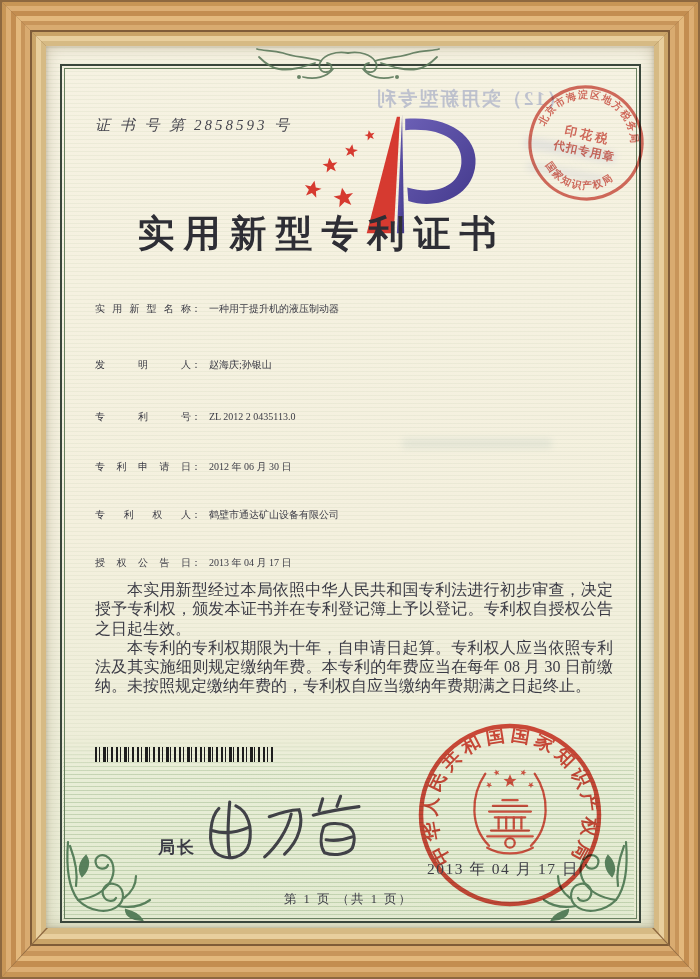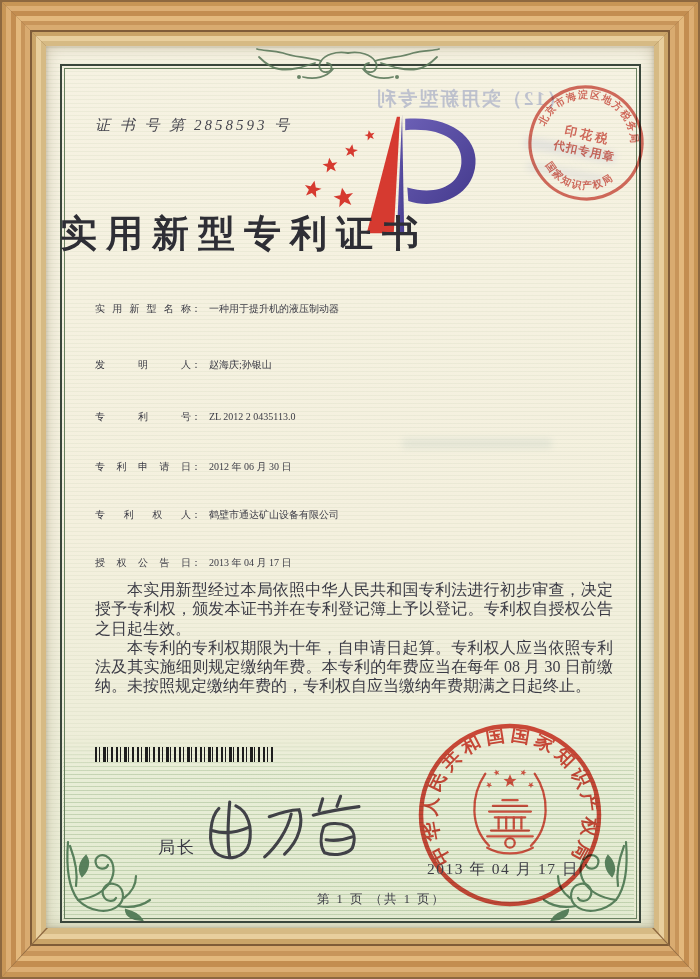--- a/index.html
+++ b/index.html
@@ -50,39 +50,39 @@
     transform:scaleX(-1);color:#8a94bd;opacity:.5;font-size:19px;font-weight:700;
     letter-spacing:2px;filter:blur(.6px);white-space:nowrap;}
   .smudge{position:absolute;border-radius:4px;filter:blur(3px);}
   .smudge1{left:478px;top:98px;width:92px;height:12px;background:#aab3d2;opacity:.22;transform:rotate(10deg);}
   .smudge2{left:480px;top:122px;width:80px;height:10px;background:#aab3d2;opacity:.16;transform:rotate(10deg);}
   .smudge3{left:356px;top:392px;width:150px;height:11px;background:#9db4b0;opacity:.16;}
 
   
   .cert-no{position:absolute;left:49px;top:70px;font-size:15px;color:#46464f;letter-spacing:3px;font-style:italic;}
   .logo{position:absolute;left:250px;top:58px;width:208px;height:142px;}
-  .title{position:absolute;left:14px;top:163px;width:499px;text-align:left;
-    font-size:37px;font-weight:700;color:#2e2e35;letter-spacing:9px;}
+  .title{position:absolute;left:14px;top:163px;width:499px;text-align:center;
+    font-size:37px;font-weight:700;color:#2e2e35;letter-spacing:9px;padding-left:12px;}
   .frow{position:absolute;left:49px;font-size:10px;color:#3b3b45;white-space:nowrap;}
   .flabel{display:inline-block;width:96px;text-align:justify;text-align-last:justify;text-justify:inter-character;}
   .fcolon{margin-right:8px;}
   .paras{position:absolute;left:49px;top:534px;width:518px;font-size:16px;
     line-height:19.3px;color:#3c3c46;text-align:justify;}
   .paras p{margin:0;text-indent:2em;}
   .barcode{position:absolute;left:49px;top:701px;width:178px;height:15px;
     background:repeating-linear-gradient(90deg,#1d1d1d 0 2px,transparent 2px 4px,#1d1d1d 4px 5px,transparent 5px 8px,#1d1d1d 8px 11px,transparent 11px 12px,#1d1d1d 12px 13px,transparent 13px 16px,#1d1d1d 16px 18px,transparent 18px 21px);}
-  .director{position:absolute;left:112px;top:790px;font-size:17px;color:#3b3b45;letter-spacing:2px;}
+  .director{position:absolute;left:112px;top:790px;font-size:17px;color:#3b3b45;letter-spacing:2px;font-weight:bold;}
   .signature{position:absolute;left:152px;top:744px;width:185px;height:95px;transform:rotate(-2deg);}
   .seal{position:absolute;left:371px;top:676px;width:186px;height:186px;
     mix-blend-mode:multiply;opacity:.9;}
   .seal-date{position:absolute;left:381px;top:813px;font-size:15.5px;color:#3e3e47;letter-spacing:1.5px;z-index:5;}
   .tax-stamp{position:absolute;left:479px;top:36px;width:122px;height:122px;
     transform:rotate(12deg);opacity:.8;mix-blend-mode:multiply;}
   .footer{position:absolute;left:14px;top:845px;width:577px;text-align:center;
-    font-size:12.5px;color:#3c3c46;letter-spacing:2px;margin-left:33px;}
+    font-size:12.5px;color:#3c3c46;letter-spacing:2px;}
 </style>
 </head>
 <body>
 
 <div>
   <div class="bar bar-top"></div>
   <div class="bar bar-bottom"></div>
   <div class="bar bar-left"></div>
   <div class="bar bar-right"></div>
 

